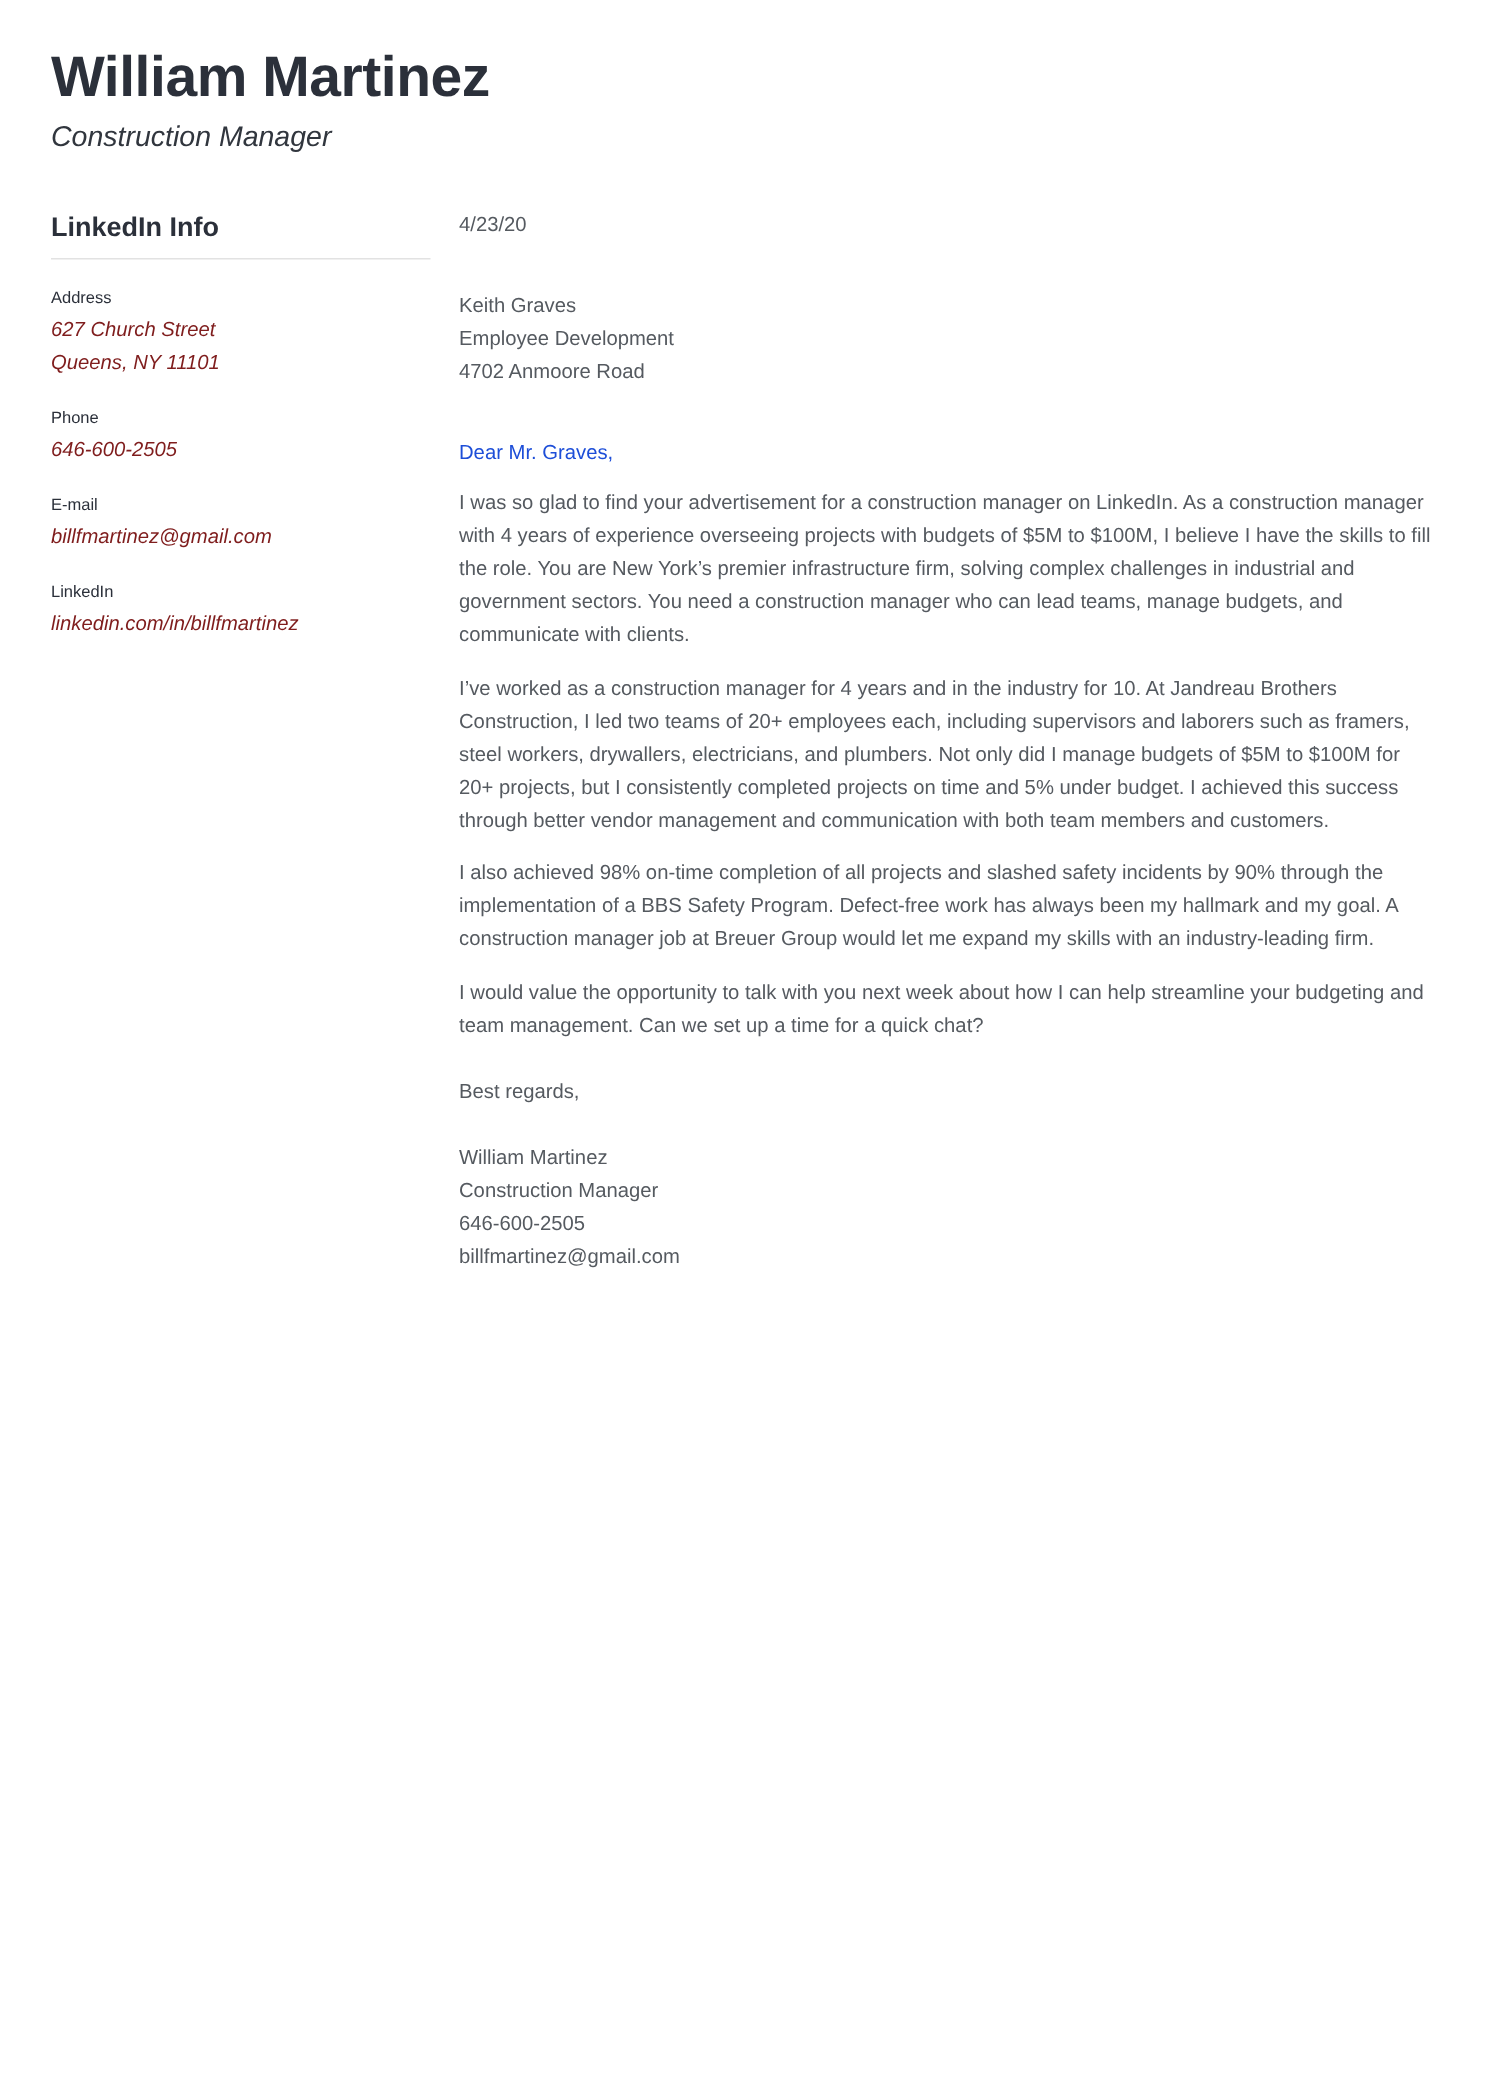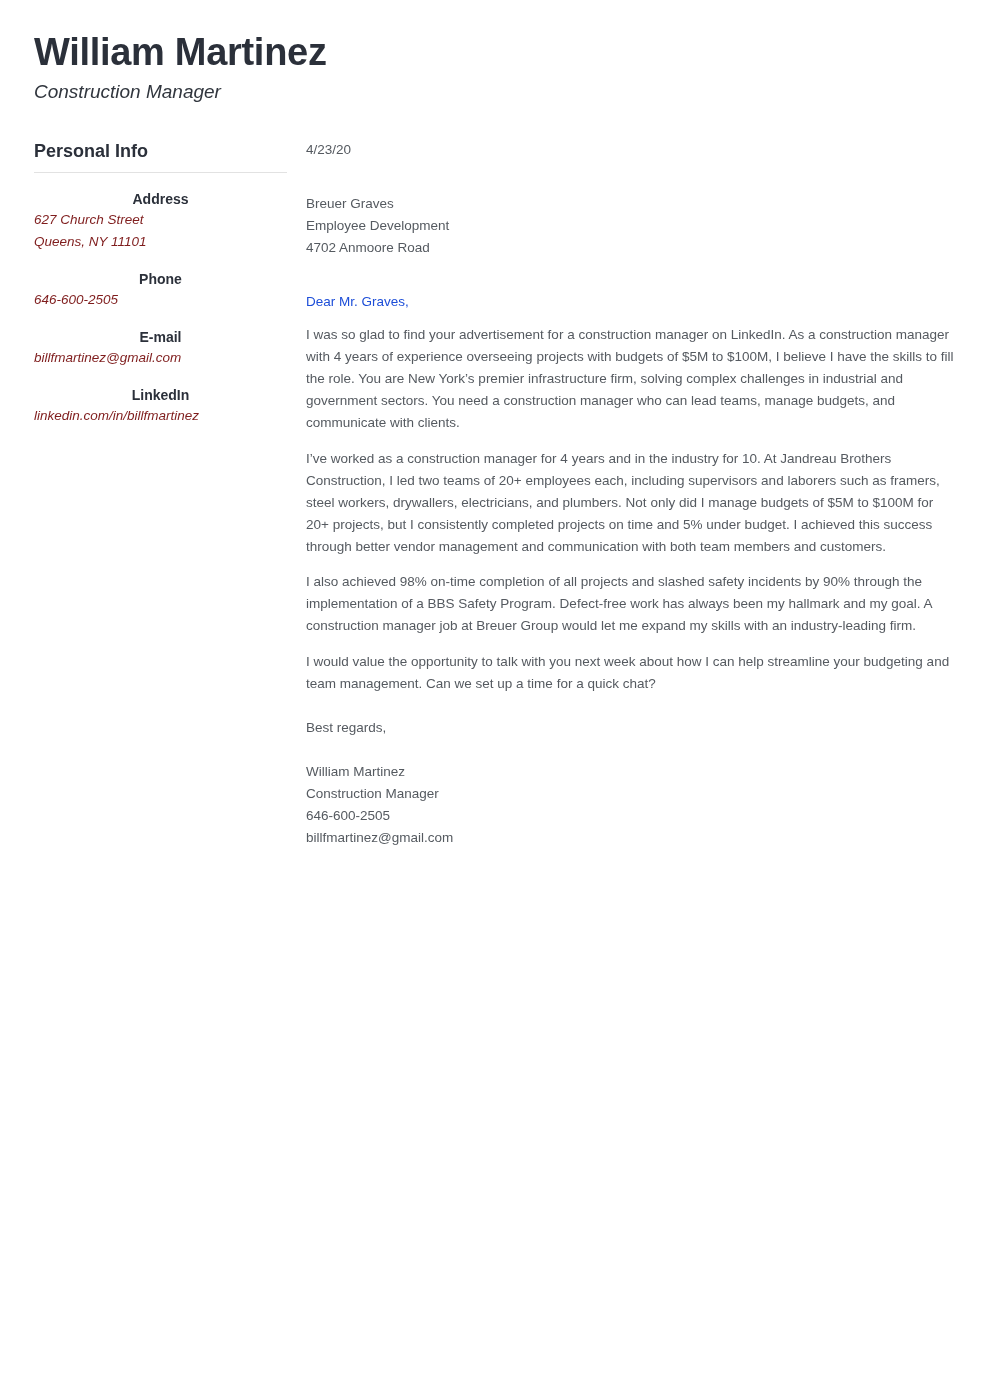--- a/index.html
+++ b/index.html
@@ -66,25 +66,24 @@
     height: 1px;
     background: #e2e2e2;
   }
   .info-block {
     margin-top: 17px;
   }
   .info-block:first-of-type {
     margin-top: 16px;
   }
   .info-label {
-    font-size: 14px;
+    font-size: 11px;
     line-height: 19px;
-    font-weight: bold;
+    font-weight: normal;
     color: #2b303a;
-    text-align: center;
   }
   .info-value {
     font-size: 13.5px;
     line-height: 22px;
     color: #7f1d1d;
     font-style: italic;
   }
 
   
   .letter {
@@ -138,21 +137,21 @@
 <body>
 
 <div class="page">
 
   <div class="header">
     <h1 class="applicant-name">William Martinez</h1>
     <div class="applicant-title">Construction Manager</div>
   </div>
 
   <div class="sidebar">
-    <h2 class="sidebar-heading">Personal Info</h2>
+    <h2 class="sidebar-heading">LinkedIn Info</h2>
     <div class="sidebar-divider"></div>
 
     <div class="info-block">
       <div class="info-label">Address</div>
       <div class="info-value">627 Church Street</div>
       <div class="info-value">Queens, NY 11101</div>
     </div>
 
     <div class="info-block">
       <div class="info-label">Phone</div>
@@ -168,21 +167,21 @@
       <div class="info-label">LinkedIn</div>
       <div class="info-value">linkedin.com/in/billfmartinez</div>
     </div>
   </div>
 
   <div class="letter">
 
     <div class="letter-date">4/23/20</div>
 
     <div class="recipient">
-      <div class="recipient-line">Breuer Graves</div>
+      <div class="recipient-line">Keith Graves</div>
       <div class="recipient-line">Employee Development</div>
       <div class="recipient-line">4702 Anmoore Road</div>
     </div>
 
     <div class="salutation">Dear Mr. Graves,</div>
 
     <p class="body-paragraph">I was so glad to find your advertisement for a construction manager on LinkedIn. As a construction manager with 4 years of experience overseeing projects with budgets of $5M to $100M, I believe I have the skills to fill the role. You are New York’s premier infrastructure firm, solving complex challenges in industrial and government sectors. You need a construction manager who can lead teams, manage budgets, and communicate with clients.</p>
     <p class="body-paragraph">I’ve worked as a construction manager for 4 years and in the industry for 10. At Jandreau Brothers Construction, I led two teams of 20+ employees each, including supervisors and laborers such as framers, steel workers, drywallers, electricians, and plumbers. Not only did I manage budgets of $5M to $100M for 20+ projects, but I consistently completed projects on time and 5% under budget. I achieved this success through better vendor management and communication with both team members and customers.</p>
     <p class="body-paragraph">I also achieved 98% on-time completion of all projects and slashed safety incidents by 90% through the implementation of a BBS Safety Program. Defect-free work has always been my hallmark and my goal. A construction manager job at Breuer Group would let me expand my skills with an industry-leading firm.</p>
     <p class="body-paragraph">I would value the opportunity to talk with you next week about how I can help streamline your budgeting and team management. Can we set up a time for a quick chat?</p>

